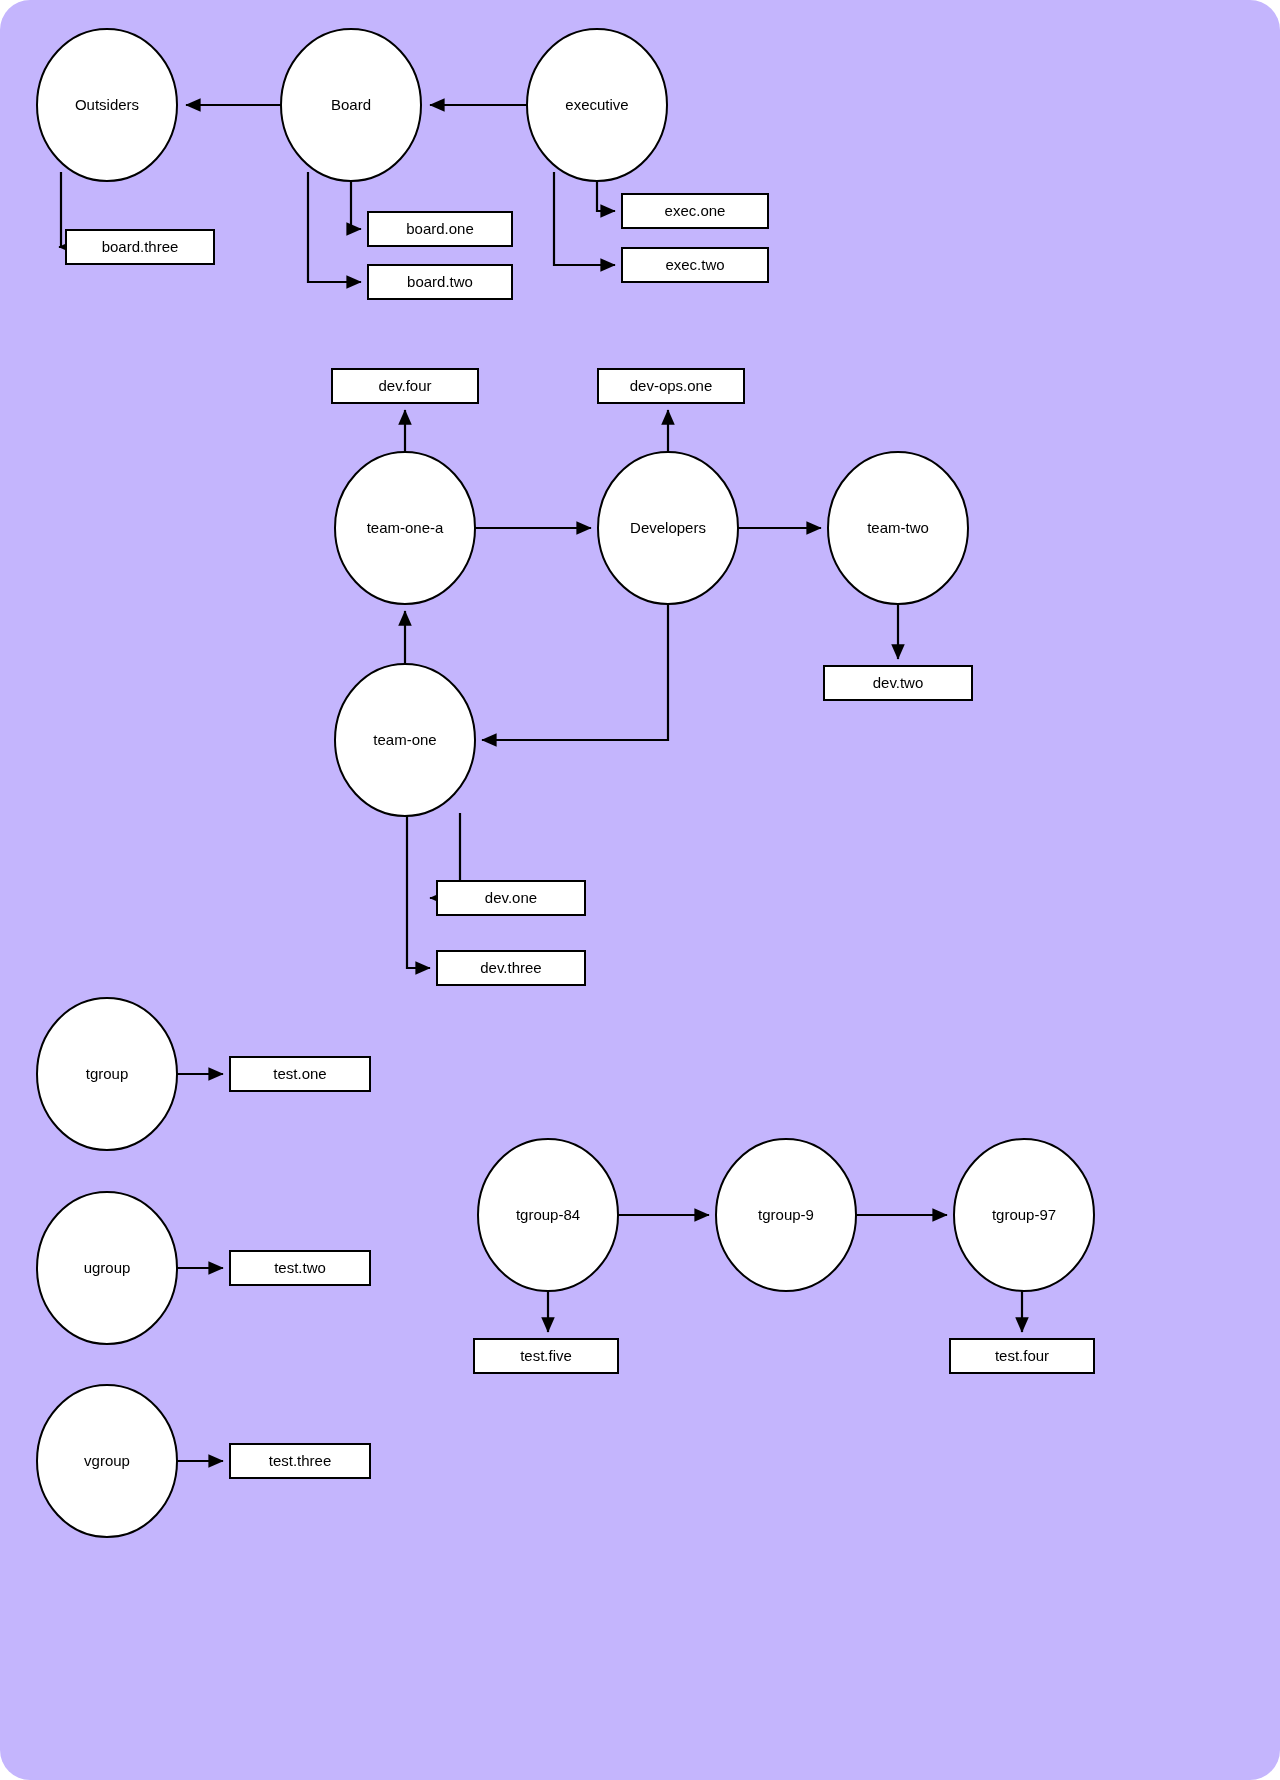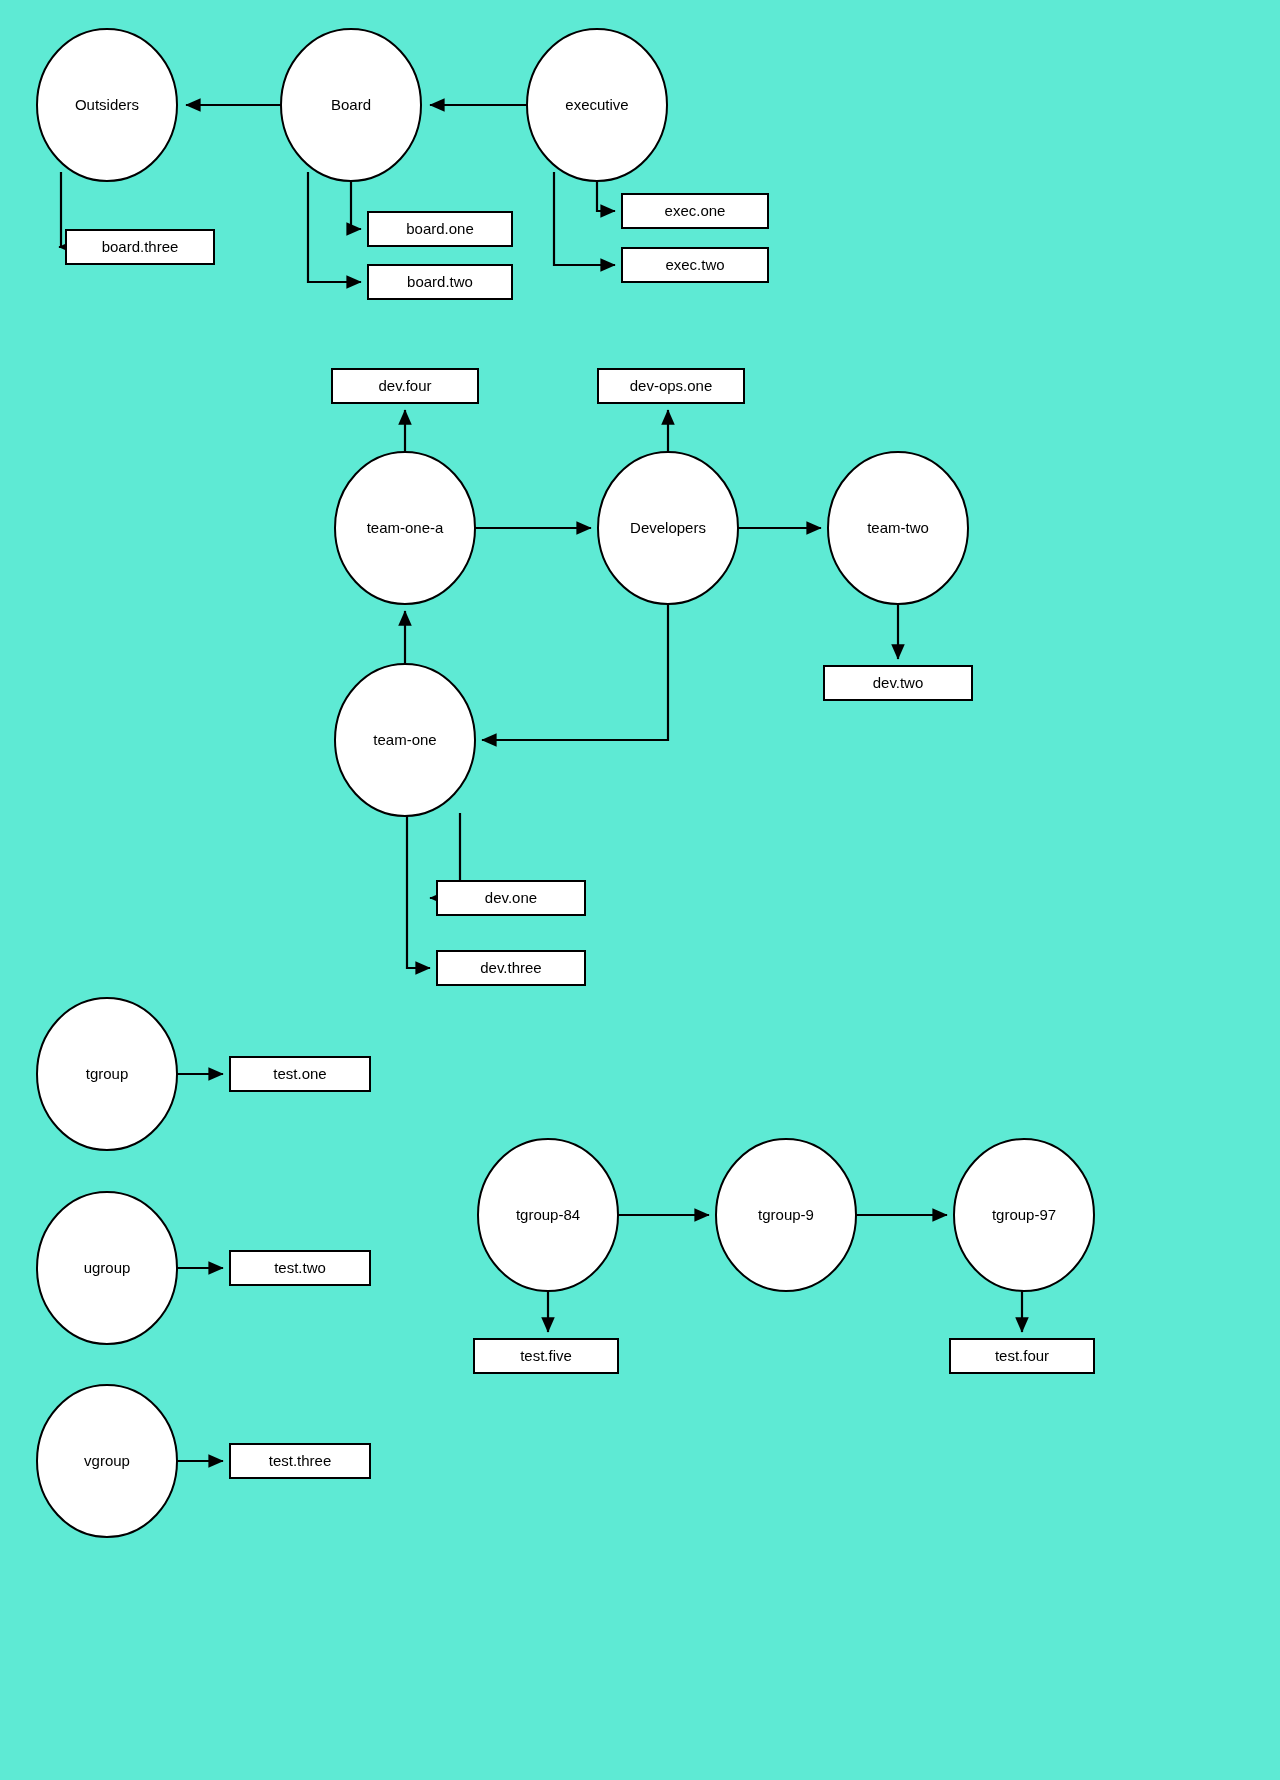--- a/index.html
+++ b/index.html
@@ -10,21 +10,22 @@
   body {
     width: 1280px;
     height: 1780px;
     font-family: "Liberation Sans", sans-serif;
     overflow: hidden;
   }
   #diagram-root {
     position: relative;
     width: 1280px;
     height: 1780px;
-    background: #5eead4;
+    background: #c4b5fd;
+    border-radius: 30px;
   }
   svg#graph {
     display: block;
     width: 1280px;
     height: 1780px;
   }
   .node-ellipse {
     fill: #ffffff;
     stroke: #000000;
     stroke-width: 2;

